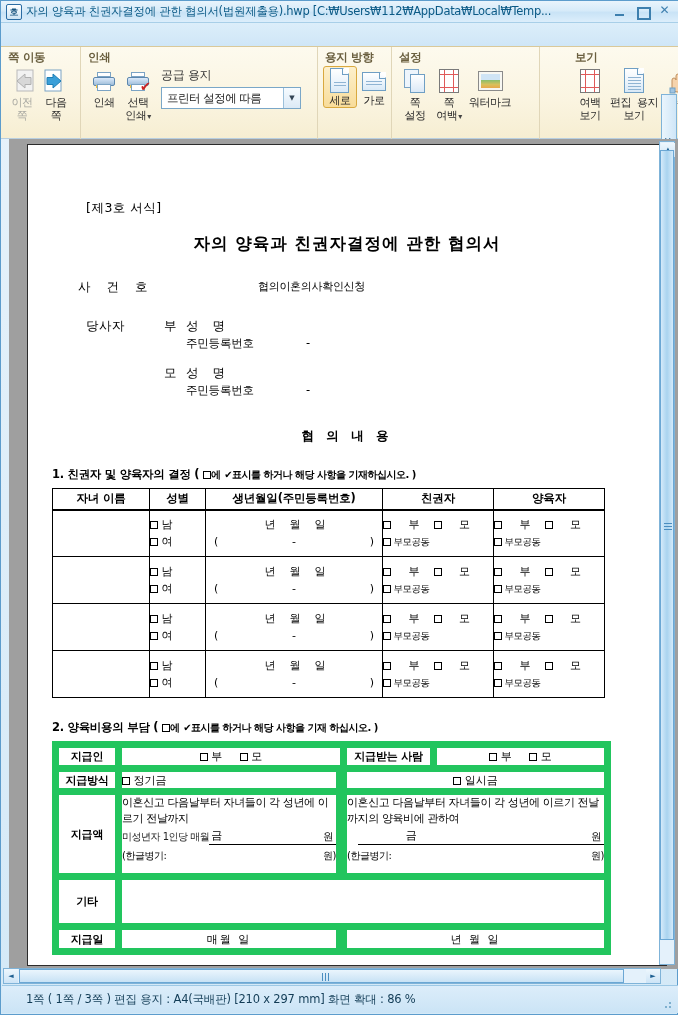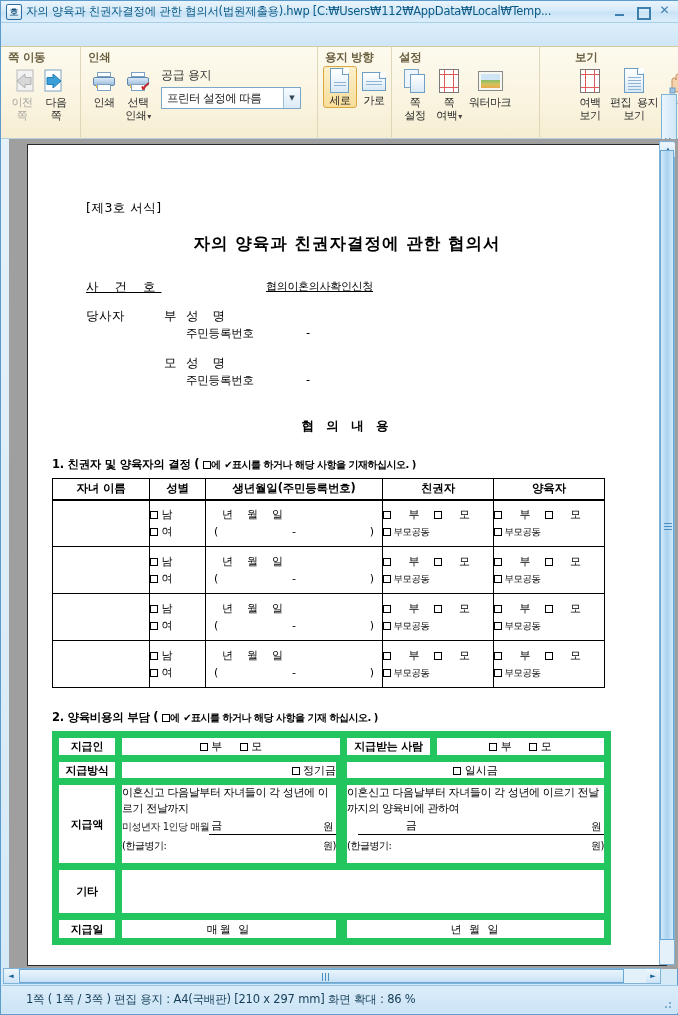--- a/index.html
+++ b/index.html
@@ -205,25 +205,25 @@
     padding: 55px 22px 0 22px;
     font-family: "DejaVu Sans", "Liberation Sans", sans-serif;
     color: #000;
   }
 
   .form-no { font-size: 12.5px; letter-spacing: 0.5px; margin-left: 36px; }
   .doc-title {
     text-align: center; font-size: 16.5px; font-weight: bold;
     letter-spacing: 1px; margin-top: 16px;
   }
-  .case-row { margin-top: 24px; margin-left: 36px; font-size: 12.5px; display: flex; text-decoration: underline; }
+  .case-row { margin-top: 24px; margin-left: 28px; font-size: 12.5px; display: flex; }
   .case-lbl { letter-spacing: 6px; width: 92px; }
   .case-val { margin-left: 88px; font-size: 11px; letter-spacing: -0.3px; }
 
-  .party { margin-top: 12px; margin-left: 36px; font-size: 12.5px; }
+  .party { margin-top: 22px; margin-left: 36px; font-size: 12.5px; }
   .party-line { display: flex; }
   .party-who { width: 78px; letter-spacing: 0.5px; }
   .party-role { width: 22px; }
   .party-name { letter-spacing: 5px; }
   .party-sub { margin-left: 100px; margin-top: 1px; font-size: 11.5px; display: flex; }
   .party-sub .k { width: 92px; letter-spacing: -0.2px; }
   .party-sub .d { margin-left: 28px; }
   .party-gap { height: 14px; }
 
   .agree-head {
@@ -250,21 +250,21 @@
     height: 21px; font-weight: bold; font-size: 11.5px; text-align: center;
     border-bottom: 2px solid #000; letter-spacing: -0.2px;
   }
   .r-name { width: 97px; }
   .r-sex  { width: 56px; }
   .r-birth{ width: 177px; }
   .r-pa   { width: 111px; }
   .r-gu   { width: 111px; }
 
   td.cell-sex { padding: 4px 0 4px 8px; line-height: 17px; font-size: 10.5px; }
-  td.cell-birth { line-height: 17px; padding: 4px 0; font-size: 11px; }
+  td.cell-birth { text-align: center; line-height: 17px; padding: 4px 0; font-size: 11px; }
   td.cell-birth .l1 { letter-spacing: 14px; padding-left: 16px; }
   td.cell-birth .l2 { display: flex; justify-content: space-between; padding: 0 8px; }
   td.cell-chk { padding: 4px 0 4px 7px; line-height: 17px; font-size: 10.5px; }
   td.cell-chk .row1 span { margin-right: 14px; }
   .mini { font-size: 9.5px; letter-spacing: -0.5px; }
 
   
   table.ft2 {
     border-collapse: collapse; width: 552px; margin-top: 6px; margin-left: 2px;
     table-layout: fixed;
@@ -725,21 +725,21 @@
               <td style="text-align:center;">
                 <span class="chk"></span>
                 <span>부</span>
                 &nbsp;&nbsp;&nbsp;
                 <span class="chk"></span>
                 <span>모</span>
               </td>
             </tr>
             <tr style="height:23px;">
               <td class="hdr-c">지급방식</td>
-              <td style="text-align:right;margin-top:12px;">
+              <td style="text-align:left;margin-top:12px;">
                 <span class="chk"></span>
                 <span>정기금</span>
               </td>
               <td class="mid-sep"></td>
               <td colspan="2" style="text-align:center;">
                 <span class="chk"></span>
                 <span>일시금</span>
               </td>
             </tr>
             <tr style="height:85px;">

